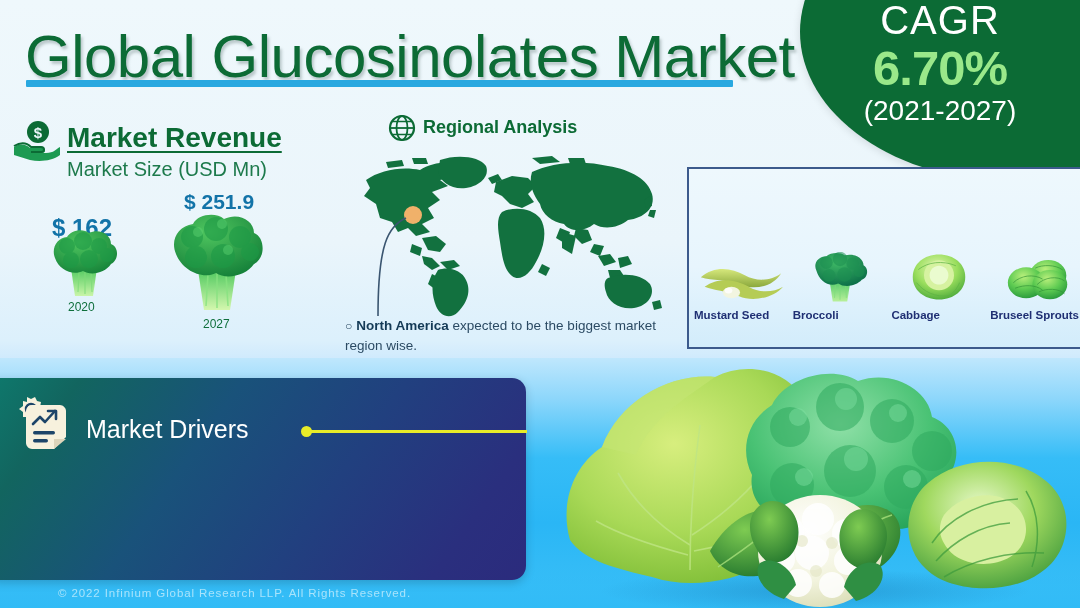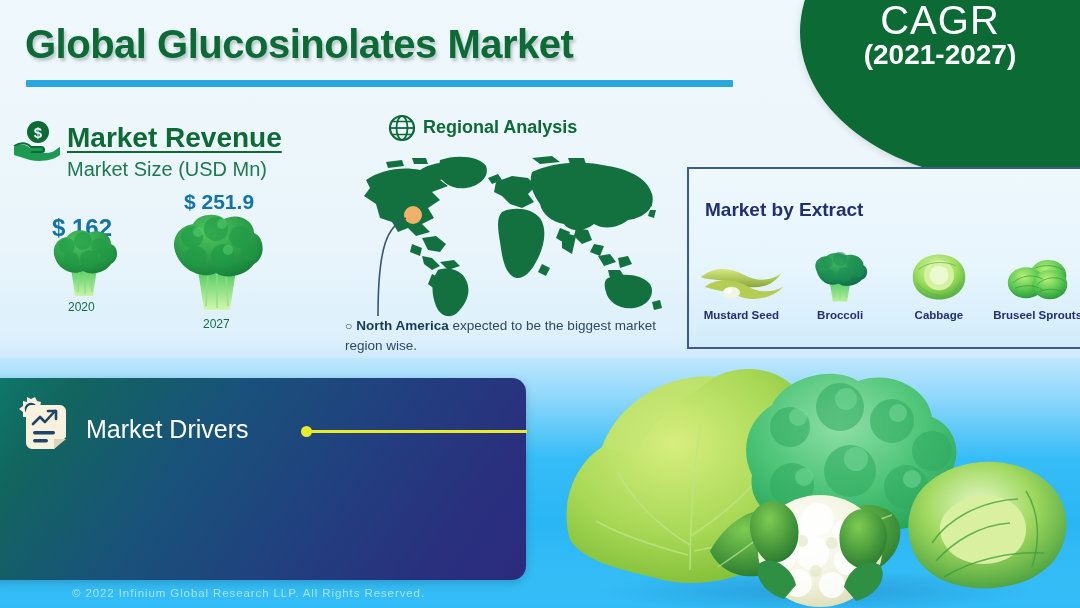--- a/index.html
+++ b/index.html
@@ -22,21 +22,21 @@
     background:linear-gradient(180deg,#bfe7fd 0%,#8ed7fb 16%,#36bdf7 40%,#2ab6f5 66%,#3cc0f7 100%);
   }
   .bottom-band::after{
     content:""; position:absolute; left:0; right:0; bottom:0; height:46px;
     background:linear-gradient(180deg,rgba(40,180,245,0) 0%,#31bbf6 100%);
   }
 
   
   .title {
     position:absolute; left:25px; top:22px;
-    font-size:40px; font-weight:bold; color:#0c6b35;
+    font-size:60px; font-weight:normal; color:#0c6b35;
     letter-spacing:-0.5px;
     text-shadow:2px 3px 3px rgba(120,140,140,.45);
     white-space:nowrap;
   }
   .title-underline {
     position:absolute; left:26px; top:80px; width:707px; height:7px;
     background:#29a8e0; border-radius:1px;
   }
 
   
@@ -46,21 +46,21 @@
     background:#0c6b35;
     border-radius:50%;
     box-shadow:0 2px 8px rgba(0,0,0,.12);
   }
   .cagr-inner {
     position:absolute; left:800px; top:0px; width:280px; height:180px;
     display:flex; flex-direction:column; align-items:center; justify-content:flex-start;
   }
   .cagr-label { font-size:40px; color:#ffffff; font-weight:400; line-height:1.0; letter-spacing:1px;}
   .cagr-value { font-size:49px; color:#9ae88a; font-weight:bold; line-height:1.15; letter-spacing:-1px;}
-  .cagr-years { font-size:28px; color:#ffffff; font-weight:700; line-height:1.1; letter-spacing:0px;}
+  .cagr-years { font-size:28px; color:#ffffff; font-weight:400; line-height:1.1; letter-spacing:0px;}
 
   
   .rev-icon { position:absolute; left:12px; top:117px; width:48px; height:48px; }
   .rev-title {
     position:absolute; left:67px; top:122px;
     font-size:28px; font-weight:bold; color:#0c6b35;
     text-decoration:underline; text-underline-offset:4px;
   }
   .rev-sub {
     position:absolute; left:67px; top:158px;
@@ -101,21 +101,21 @@
     background:linear-gradient(180deg,#eef8fd 0%,#e7f5fd 55%,#d2ecfb 100%);
   }
   .extract-title {
     position:absolute; left:705px; top:199px;
     font-size:19px; font-weight:bold; color:#1f2f73;
   }
   .extract-items {
     position:absolute; left:692px; top:248px; width:395px;
     display:flex; justify-content:space-around; align-items:flex-end;
   }
-  .ex-item { width:95px; text-align:center; }
+  .ex-item { width:95px; text-align:left; }
   .ex-img { height:56px; display:flex; align-items:flex-end; justify-content:center; }
   .ex-label {
     margin-top:5px; font-size:11.5px; font-weight:bold; color:#1f2f73;
     white-space:nowrap;
   }
 
   
   .drivers {
     position:absolute; left:-14px; top:378px; width:540px; height:202px;
     border-radius:14px;
@@ -132,21 +132,21 @@
   .drivers-list { position:absolute; left:28px; top:478px; width:480px; }
   .driver-row { display:flex; align-items:flex-start; margin-bottom:14px; }
   .driver-ring {
     width:12px; height:12px; border:2px solid #c7e24a; border-radius:50%;
     margin-top:6px; margin-right:14px; flex:none;
   }
   .driver-text { font-size:17.5px; color:#ffffff; line-height:1.35; font-weight:300; }
 
   
   .footer {
-    position:absolute; left:72px; top:587px;
+    position:absolute; left:58px; top:587px;
     font-size:11.5px; color:#a8e3fb; letter-spacing:.9px;
   }
 
   
   .veg-art { position:absolute; left:540px; top:355px; width:540px; height:253px; }
 </style>
 </head>
 <body>
 
 <div id="stage">
@@ -267,20 +267,21 @@
       <path d="M316 246 C338 240 348 222 340 210 C326 202 308 214 304 232 Z" fill="#2f8f43"></path>
     </g>
   </svg>
 
   <div class="title">Global Glucosinolates Market</div>
   <div class="title-underline"></div>
 
   <div class="cagr"></div>
   <div class="cagr-inner">
     <div class="cagr-label">CAGR</div>
+    <div class="cagr-value">6.70%</div>
     <div class="cagr-years">(2021-2027)</div>
   </div>
 
   <svg class="rev-icon" viewBox="0 0 48 48">
     <circle cx="26" cy="15" r="11" fill="#0c6b35"></circle>
     <text x="26" y="21" font-size="15" font-weight="bold" fill="#eef7fb" text-anchor="middle" font-family="Liberation Sans, sans-serif">$</text>
     <path d="M2 30 C8 26 14 27 18 31 L30 31 C34 31 34 36 30 36 L20 36 L34 36 C42 36 44 32 48 30 L48 38 C40 44 28 45 18 43 L2 38 Z" fill="#1d9a52"></path>
     <path d="M2 29 C9 25 15 26 19 30 L29 30 C33 30 33 35 29 35 L19 35" fill="none" stroke="#0c6b35" stroke-width="2"></path>
   </svg>
   <div class="rev-title">Market Revenue</div>
@@ -416,21 +417,20 @@
     </g>
     <circle cx="77" cy="63" r="9" fill="#f0b16a"></circle>
     <path d="M70 66 C52 74 42 92 42 164" fill="none" stroke="#3a5570" stroke-width="1.6"></path>
   </svg>
 
   <div class="na-note">
     <span class="bullet">○</span><b>North America</b><span> expected to be the biggest market region wise.</span>
   </div>
 
   <div class="extract-panel"></div>
-  <div class="extract-title">Market by Extract</div>
   <div class="extract-items">
 
     <div class="ex-item">
       <div class="ex-img">
         <svg viewBox="0 0 92 50" width="88" height="48">
           <defs>
               <linearGradient id="podG" x1="0" y1="0" x2="0" y2="1">
             <stop offset="0%" stop-color="#d6e87c"></stop>
                 <stop offset="100%" stop-color="#8aa83c"></stop>
               </linearGradient>

